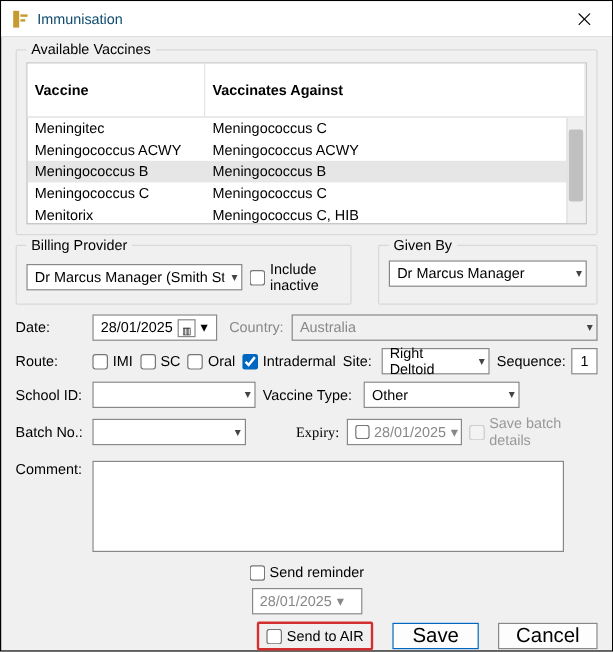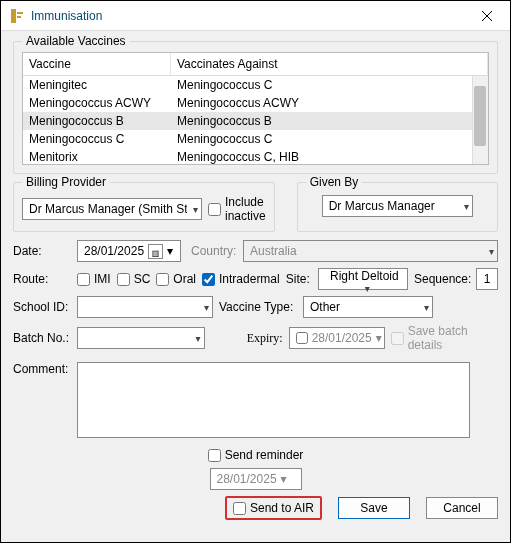--- a/index.html
+++ b/index.html
@@ -20,21 +20,21 @@
                      color:#000; font-size:14px; }
   .content { padding: 10px 12px 12px; flex:1; font-size:12px; color:#000; }
   .group {
     border: 1px solid #d8d8d8; border-radius: 2px; padding: 8px; position: relative; margin-bottom: 8px;
   }
   .group-title {
     position: absolute; top: -8px; left: 8px; background: #f0f0f0; padding: 0 4px; font-size:12px;
   }
   .grid-wrap { background:#fff; border:1px solid #bbb; }
   .grid-head { display:flex; background:#fff; border-bottom:1px solid #ddd; }
-  .grid-head .ch { padding:4px 6px; font-weight:400; border-right:1px solid #e4e4e4; }
+  .grid-head .ch { padding:15px 6px; font-weight:700; border-right:1px solid #e4e4e4; }
   .grid-head .ch:first-child { width: 148px; }
   .grid-head .ch:nth-child(2) { flex:1; }
   .grid-body { height: 88px; overflow:hidden; position:relative; }
   .grid-body .scroll-track { position:absolute; right:0; top:0; bottom:0; width:16px; background:#f0f0f0; border-left:1px solid #ddd; }
   .grid-body .scroll-thumb { position:absolute; right:2px; top:10px; width:12px; height:60px; background:#c0c0c0; border-radius:2px; }
   .gr { display:flex; }
   .gr .gc { padding:2px 6px; }
   .gr .gc:first-child { width:148px; }
   .gr .gc:nth-child(2) { flex:1; }
   .gr.sel { background:#e6e6e6; }
@@ -59,21 +59,21 @@
   .date-like .cal { width:15px; height:15px; border:1px solid #888; display:inline-flex; align-items:flex-end; justify-content:center; font-size:8px; line-height:1; }
   .lbl { min-width:58px; }
   .lbl.dim { color:#888; }
   .chk { display:inline-flex; align-items:center; gap:4px; }
   .chk input { width:13px; height:13px; margin:0; accent-color:#0067c0; }
   textarea.comment {
     width: 393px; height: 76px; resize:none; overflow-y:scroll; padding:4px;
   }
   .btn {
     height:22px; min-width:72px; padding:0 14px; background:#fdfdfd; border:1px solid #888;
-    font-size:12px; display:inline-flex; align-items:center; justify-content:center;
+    font-size:17px; display:inline-flex; align-items:center; justify-content:center;
   }
   .btn.primary { border:1.5px solid #0067c0; }
   .redbox { border:2.5px solid #d32f2f; padding:3px 6px; display:inline-flex; align-items:center; border-radius:2px; }
   .footer { display:flex; justify-content:flex-end; align-items:center; gap:16px; margin-top:6px; }
 </style>
 </head>
 <body>
 
 <div class="window">
   <div class="titlebar">
@@ -139,21 +139,21 @@
           <div class="sel-like" style="width:180px;">
             <span style="overflow:hidden; white-space:nowrap;">Dr Marcus Manager (Smith Street P</span>
             <span class="chev">▾</span>
           </div>
           <label class="chk">
             <input type="checkbox" style="">
             <span>Include inactive</span>
           </label>
         </div>
       </div>
-      <div class="group" style="flex:0.85; padding:12px 24px 8px;">
+      <div class="group" style="flex:0.85; padding:12px 8px 8px;">
         <span class="group-title">Given By</span>
         <div class="sel-like" style="width:100%;">
           <span>Dr Marcus Manager</span>
           <span class="chev">▾</span>
         </div>
       </div>
     </div>
 
     <div class="row">
       <span class="lbl">Date:</span>
@@ -181,21 +181,21 @@
         </label>
       <label class="chk">
           <input type="checkbox" style="">
           <span>Oral</span>
         </label>
       <label class="chk">
           <input type="checkbox" checked="" style="">
           <span>Intradermal</span>
         </label>
       <span style="min-width:26px;">Site:</span>
-      <div class="sel-like" style="width:122px;flex-direction:column;">
+      <div class="sel-like" style="width:122px;">
         <span>Right Deltoid</span>
         <span class="chev">▾</span>
       </div>
       <span style="min-width:56px;">Sequence:</span>
       <input type="text" style="width: 22px; text-align: center;" value="1">
     </div>
 
     <div class="row">
       <span class="lbl">School ID:</span>
       <div class="sel-like" style="width:136px;">

